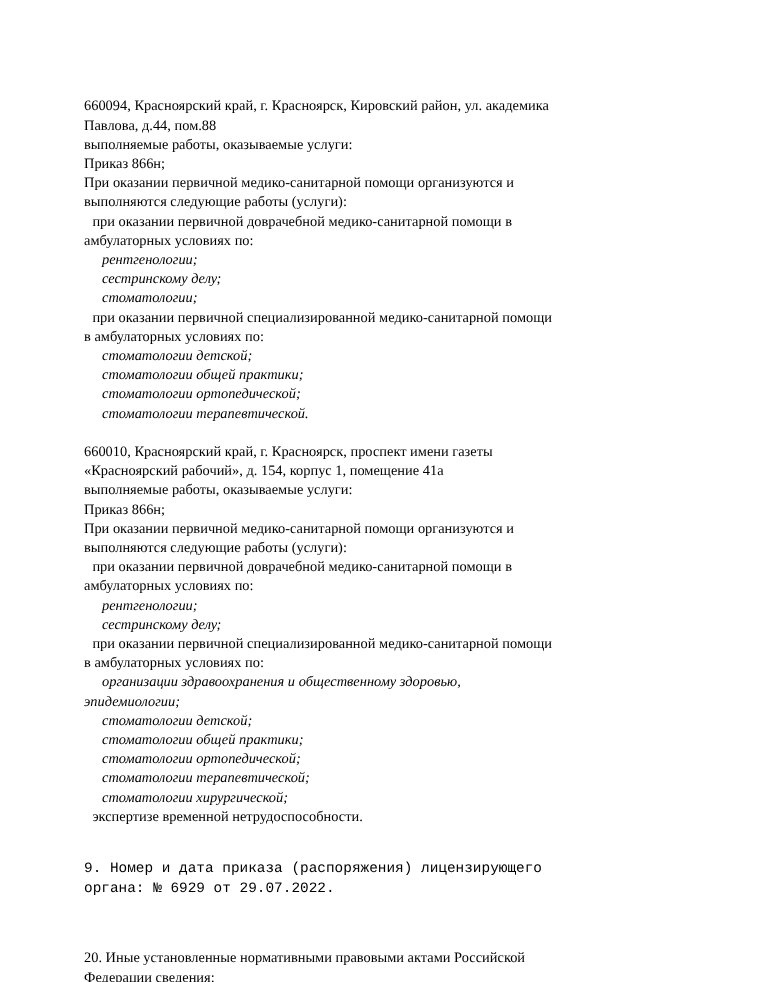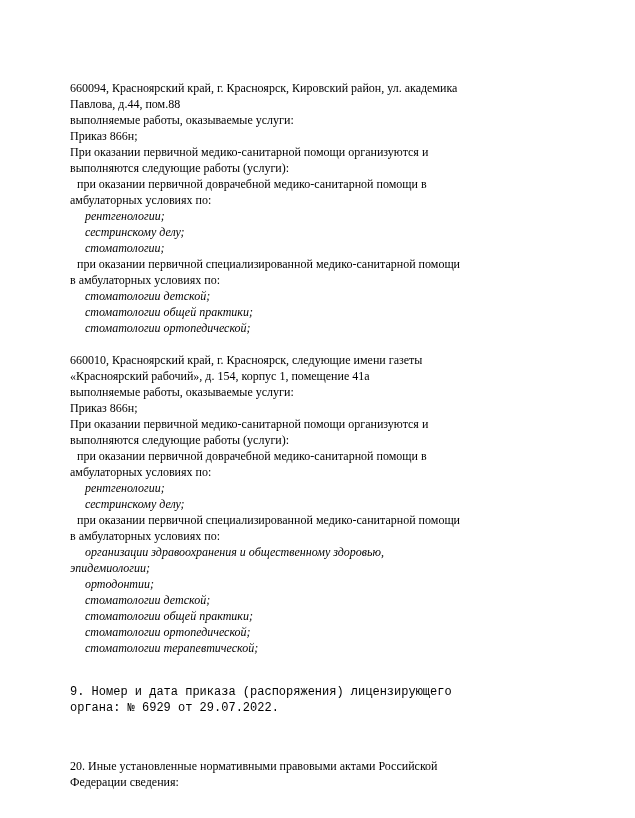--- a/index.html
+++ b/index.html
@@ -46,37 +46,39 @@
     <p class="ind0">Приказ 866н;</p>
     <p class="ind0">При оказании первичной медико-санитарной помощи организуются и выполняются следующие работы (услуги):</p>
     <p class="ind1">при оказании первичной доврачебной медико-санитарной помощи в амбулаторных условиях по:</p>
     <p class="ind2">рентгенологии;</p>
     <p class="ind2">сестринскому делу;</p>
     <p class="ind2">стоматологии;</p>
     <p class="ind1">при оказании первичной специализированной медико-санитарной помощи в амбулаторных условиях по:</p>
     <p class="ind2">стоматологии детской;</p>
     <p class="ind2">стоматологии общей практики;</p>
     <p class="ind2">стоматологии ортопедической;</p>
+    <p class="ind2">стоматологии терапевтической.</p>
   </div>
 
   <div class="section gap-1">
-    <p class="ind0">660010, Красноярский край, г. Красноярск, следующие имени газеты «Красноярский рабочий», д. 154, корпус 1, помещение 41а</p>
+    <p class="ind0">660010, Красноярский край, г. Красноярск, проспект имени газеты «Красноярский рабочий», д. 154, корпус 1, помещение 41а</p>
     <p class="ind0">выполняемые работы, оказываемые услуги:</p>
     <p class="ind0">Приказ 866н;</p>
     <p class="ind0">При оказании первичной медико-санитарной помощи организуются и выполняются следующие работы (услуги):</p>
     <p class="ind1">при оказании первичной доврачебной медико-санитарной помощи в амбулаторных условиях по:</p>
     <p class="ind2">рентгенологии;</p>
     <p class="ind2">сестринскому делу;</p>
     <p class="ind1">при оказании первичной специализированной медико-санитарной помощи в амбулаторных условиях по:</p>
     <p class="ind2">организации здравоохранения и общественному здоровью, эпидемиологии;</p>
-    <p class="ind2">ортодонтии;</p>
     <p class="ind2">стоматологии детской;</p>
     <p class="ind2">стоматологии общей практики;</p>
     <p class="ind2">стоматологии ортопедической;</p>
     <p class="ind2">стоматологии терапевтической;</p>
+    <p class="ind2">стоматологии хирургической;</p>
+    <p class="ind1">экспертизе временной нетрудоспособности.</p>
   </div>
 
   <div class="section gap-2">
     <p class="ind0">9. Номер и дата приказа (распоряжения) лицензирующего органа: № 6929 от 29.07.2022.</p>
   </div>
 
   <div class="section gap-3">
     <p class="ind0">20. Иные установленные нормативными правовыми актами Российской Федерации сведения:</p>
   </div>
 

